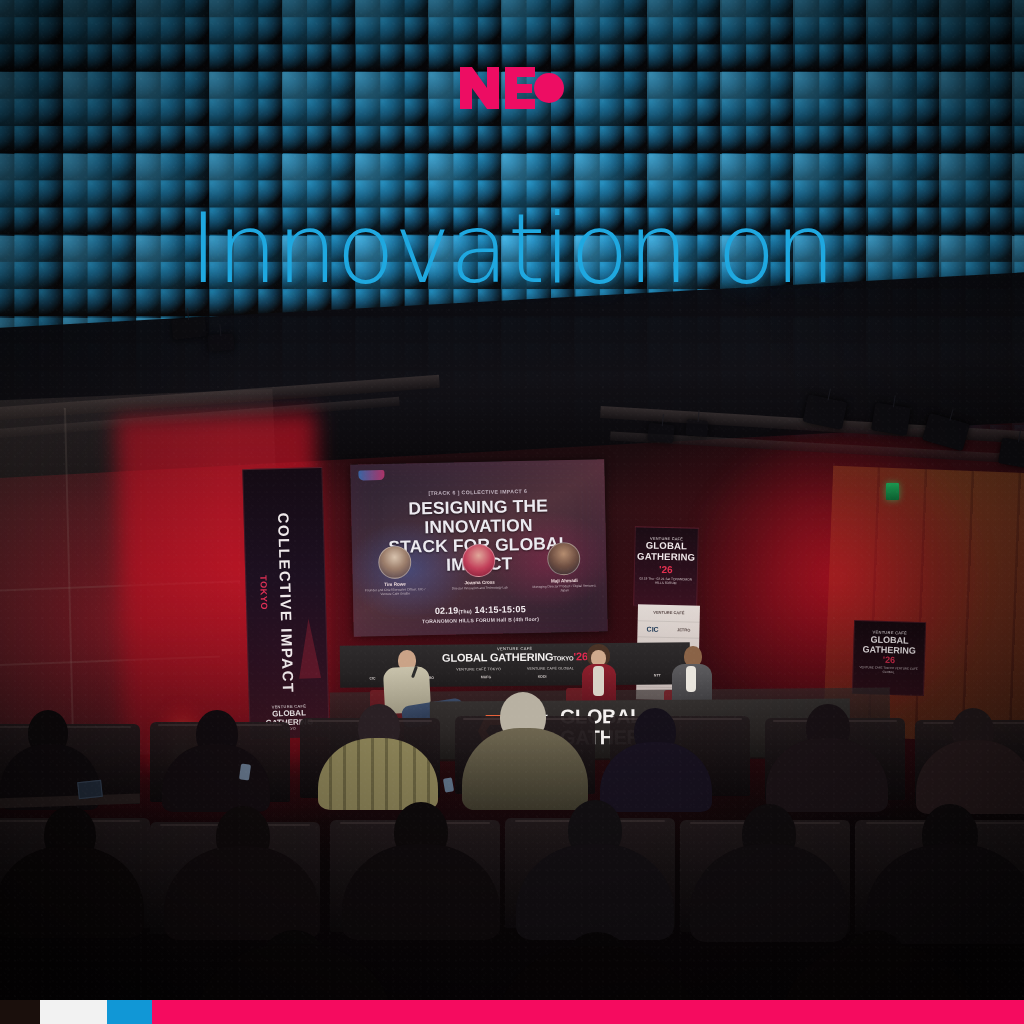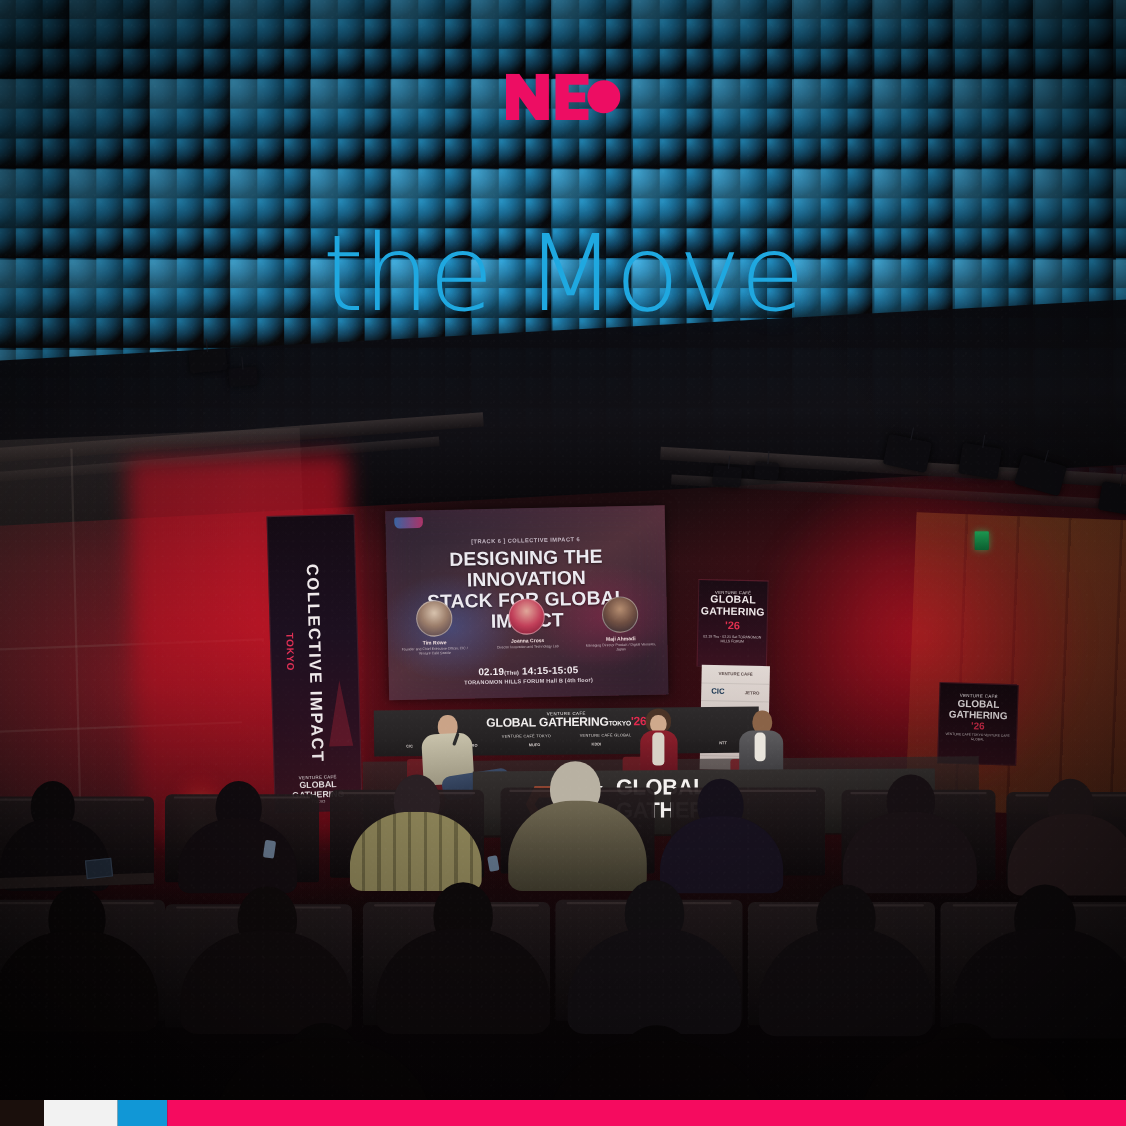--- a/index.html
+++ b/index.html
@@ -740,21 +740,21 @@
 
       <polygon points="0,42 0,0 12,0 27,21 27,0 39,0 39,42 27,42 12,21 12,42" fill="#ED0D63"></polygon>
 
       <polygon points="45,0 45,42 75,42 75,32 57,32 57,26 72,26 72,17 57,17 57,10 75,10 75,0" fill="#ED0D63"></polygon>
 
       <circle cx="89" cy="21" r="15" fill="#ED0D63"></circle>
     </svg>
   </div>
 
   <div class="headline">
-    <span class="l">the Move</span>
+    <span class="l">Innovation on</span>
   </div>
 
   <div class="bottom-bar">
     <div class="seg seg-dark"></div>
     <div class="seg seg-white"></div>
     <div class="seg seg-cyan"></div>
     <div class="seg seg-pink"></div>
   </div>
 
 </div>

